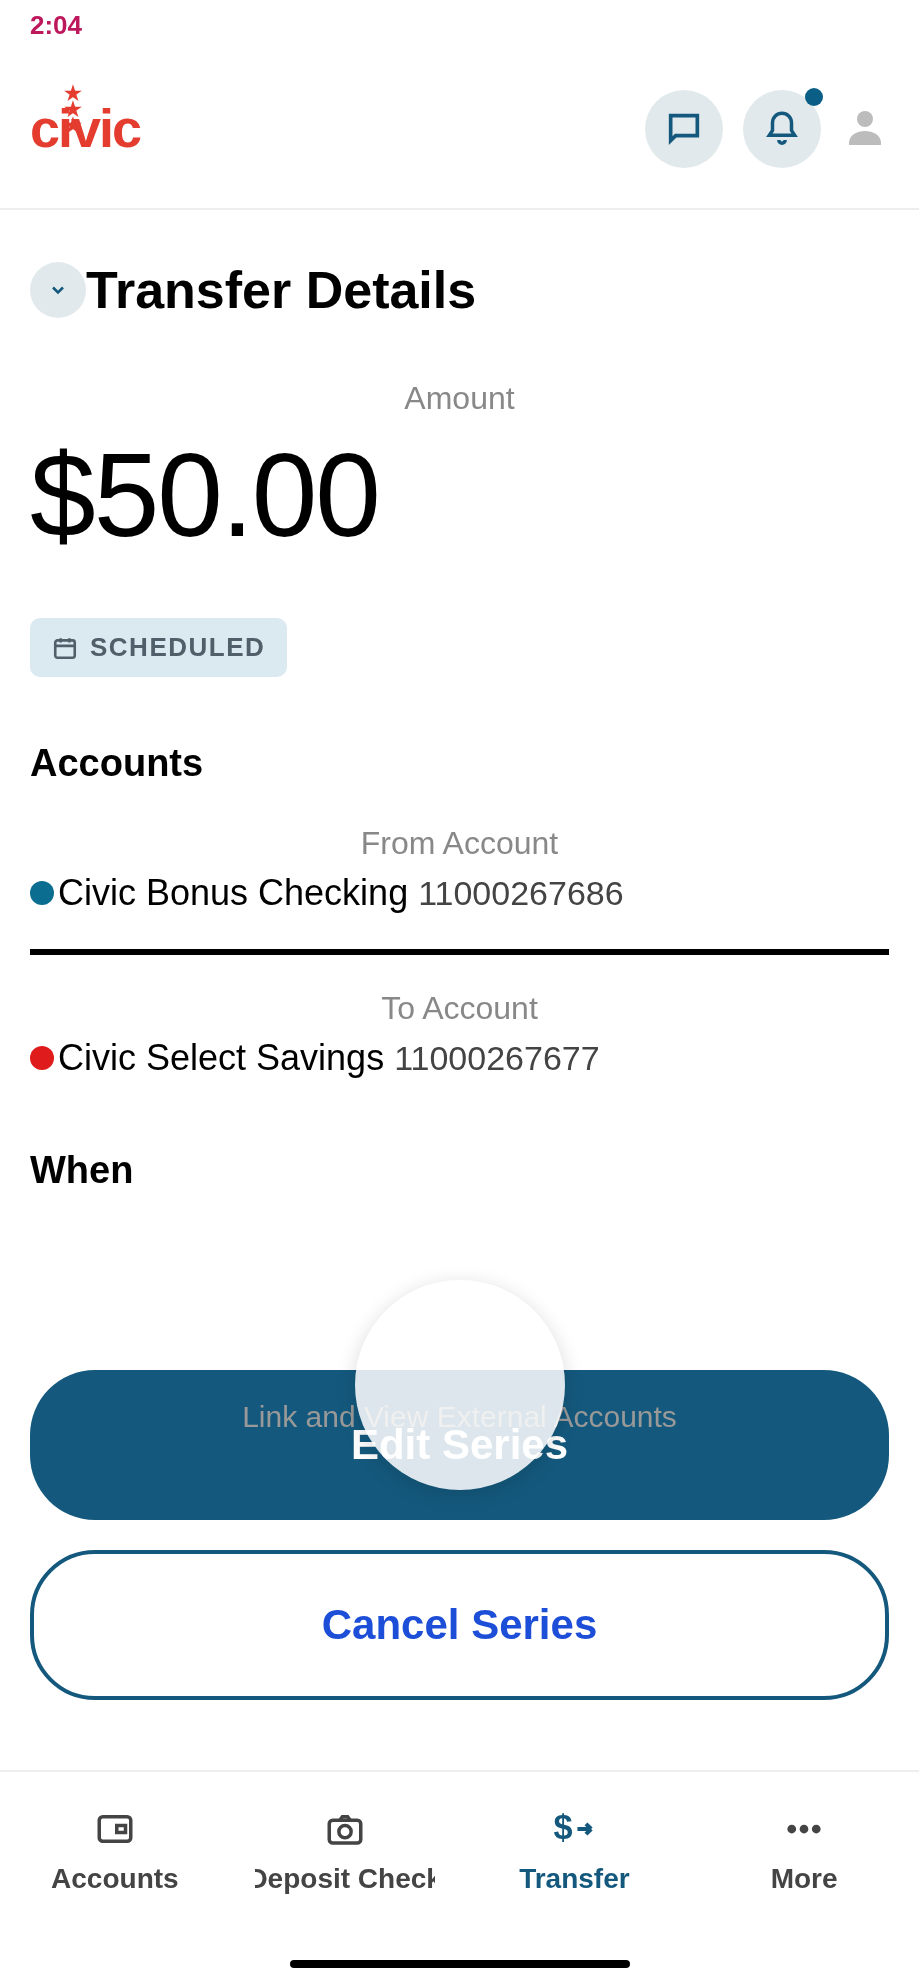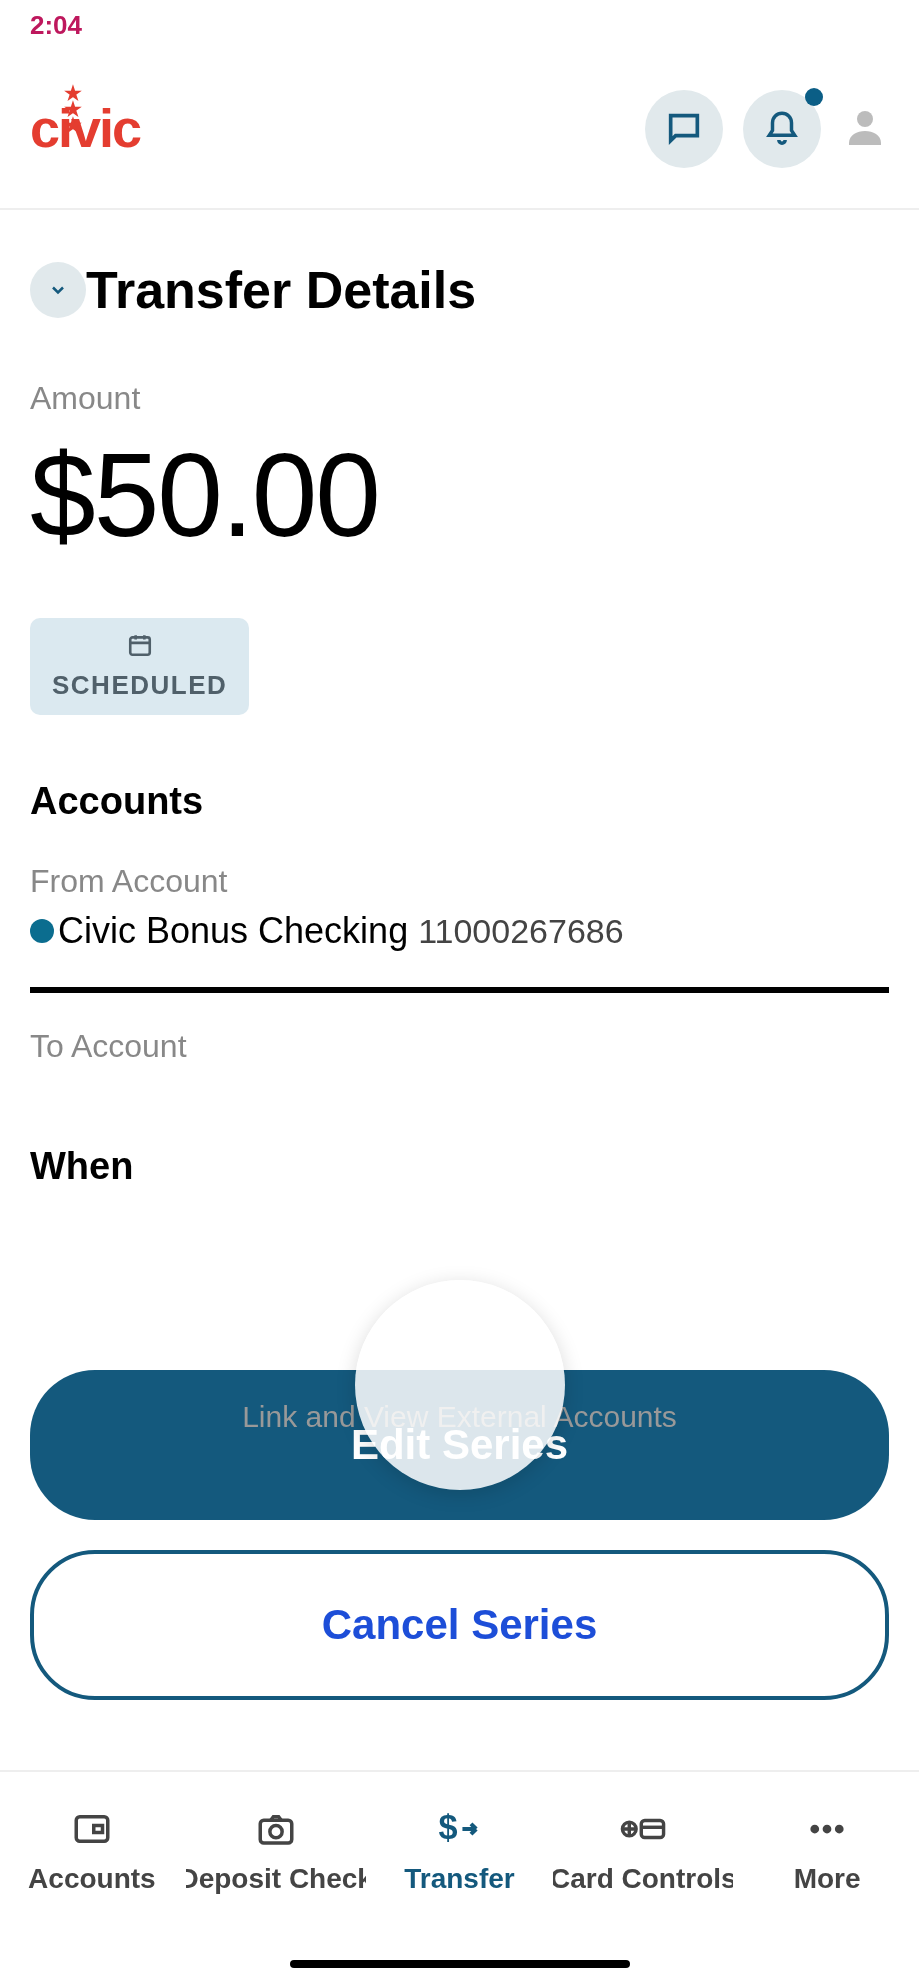--- a/index.html
+++ b/index.html
@@ -9,23 +9,23 @@
   .logo { font-size: 54px; font-weight: 800; color: #e43d30; letter-spacing: -2px; line-height: 0.8; position: relative; }
   .logo .stars { position: absolute; top: -22px; left: 34px; font-size: 20px; letter-spacing: 16px; color: #e43d30; }
   .header-icons { display: flex; align-items: center; gap: 20px; }
   .icon-circle { width: 78px; height: 78px; border-radius: 50%; background: #e1e9ec; display: flex; align-items: center; justify-content: center; position: relative; }
   .badge-dot { position: absolute; top: -2px; right: -2px; width: 18px; height: 18px; border-radius: 50%; background: #0b5e86; }
   .profile-icon svg { fill: #bcbcbc; }
   .content { padding: 50px 30px 0 30px; }
   .section-title-row { display: flex; align-items: center; margin-bottom: 60px; }
   .section-title { font-size: 52px; font-weight: 800; }
   .collapse-btn { width: 56px; height: 56px; border-radius: 50%; background: #e1e9ec; display: flex; align-items: center; justify-content: center; color: #0b5e86; font-size: 20px; }
-  .label { font-size: 32px; color: #888; margin-bottom: 10px; }
+  .label { font-size: 32px; color: #888; margin-bottom: 10px; text-align: center; }
   .amount { font-size: 118px; font-weight: 400; letter-spacing: -2px; margin-bottom: 55px; }
-  .status-pill { display: inline-flex; align-items: center; gap: 12px; background: #dbe9f0; color: #50606a; padding: 14px 22px; border-radius: 10px; font-size: 26px; font-weight: 700; letter-spacing: 1.5px; margin-bottom: 65px; flex-direction: column; }
+  .status-pill { display: inline-flex; align-items: center; gap: 12px; background: #dbe9f0; color: #50606a; padding: 14px 22px; border-radius: 10px; font-size: 26px; font-weight: 700; letter-spacing: 1.5px; margin-bottom: 65px; }
   .subheading { font-size: 38px; font-weight: 800; margin-bottom: 40px; }
   .acct-block { padding-bottom: 35px; margin-bottom: 35px; border-bottom: 6px solid #000000; }
   .acct-block.last { border-bottom: none; }
   .acct-row { display: flex; align-items: center; gap: 4px; font-size: 36px; margin-top: 10px; }
   .dot { width: 24px; height: 24px; border-radius: 50%; flex-shrink: 0; }
   .acct-name { font-weight: 500; }
   .acct-num { color: #444; font-size: 34px; margin-left: 6px; }
   .action-area { position: absolute; left: 0; right: 0; bottom: 210px; padding: 30px 30px 40px 30px; background: #fff; }
   .touch-indicator { position: absolute; left: 50%; top: -60px; transform: translateX(-50%); width: 210px; height: 210px; border-radius: 50%; background: rgba(255,255,255,0.85); box-shadow: 0 4px 20px rgba(0,0,0,0.15); z-index: 5; pointer-events: none; }
   .btn { width: 100%; height: 150px; border-radius: 65px; font-size: 42px; font-weight: 700; display: flex; align-items: center; justify-content: center; margin-bottom: 30px; }
@@ -104,20 +104,25 @@
     <div class="label">From Account</div>
     <div class="acct-row">
       <span class="dot" style="background:#0b6d8f"></span>
       <span class="acct-name">Civic Bonus Checking</span>
       <span class="acct-num">11000267686</span>
     </div>
   </div>
 
   <div class="acct-block last">
     <div class="label">To Account</div>
+    <div class="acct-row">
+      <span class="dot" style="background:#e01b1b"></span>
+      <span class="acct-name">Civic Select Savings</span>
+      <span class="acct-num">11000267677</span>
+    </div>
   </div>
 
   <h2 class="subheading">When</h2>
 
 </div>
 
 <div class="action-area">
   <div class="ghost-link">Link and View External Accounts</div>
   <div class="touch-indicator"></div>
   <button class="btn btn-primary">Edit Series</button>
@@ -148,31 +153,20 @@
     <span class="nav-icon">
       <svg width="48" height="44" viewBox="0 0 28 24" fill="none" stroke="#14597d" stroke-width="2.4">
             <text x="2" y="18" font-size="20" font-weight="bold" fill="#14597d" stroke="none">$</text>
             <path d="M16 12h8m0 0l-3-3m3 3l-3 3"></path>
           </svg>
     </span>
     <span class="nav-label">Transfer</span>
   </div>
   <div class="nav-item">
     <span class="nav-icon">
-      <svg width="48" height="42" viewBox="0 0 28 24" fill="none" stroke="#444" stroke-width="2">
-            <circle cx="6" cy="12" r="4"></circle>
-            <path d="M6 8v8M2 12h8"></path>
-            <rect x="13" y="7" width="13" height="10" rx="2"></rect>
-            <path d="M13 11h13"></path>
-          </svg>
-    </span>
-    <span class="nav-label">Card Controls</span>
-  </div>
-  <div class="nav-item">
-    <span class="nav-icon">
       <svg width="42" height="42" viewBox="0 0 24 24" fill="#444">
             <circle cx="5" cy="12" r="2.5"></circle>
             <circle cx="12" cy="12" r="2.5"></circle>
             <circle cx="19" cy="12" r="2.5"></circle>
           </svg>
     </span>
     <span class="nav-label">More</span>
   </div>
 </div>
 

